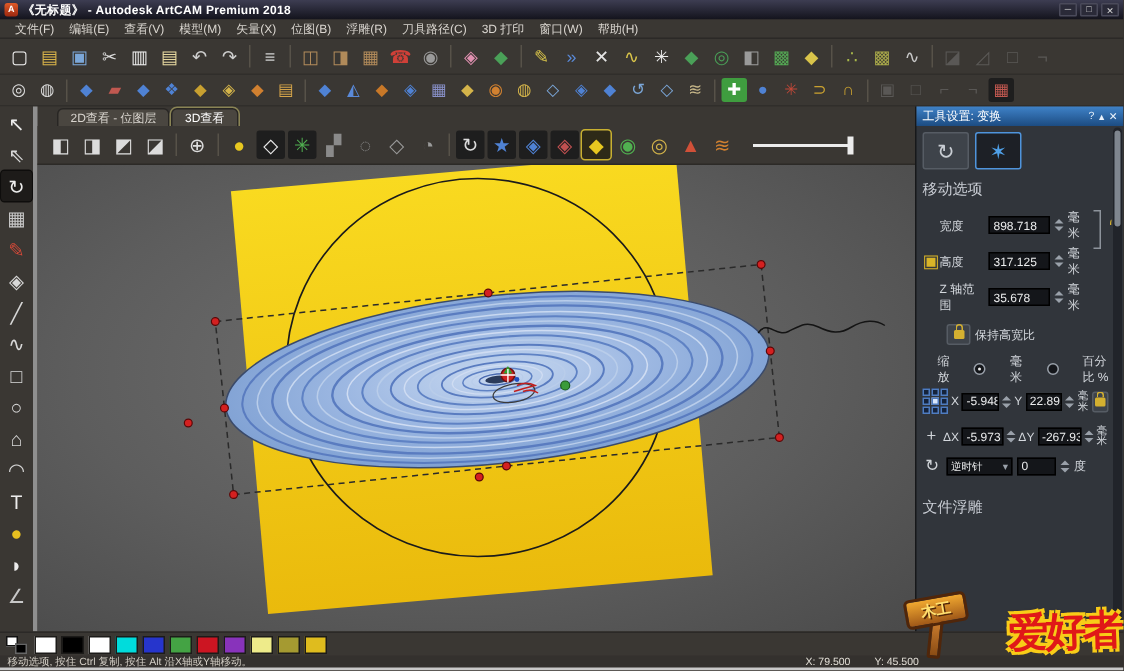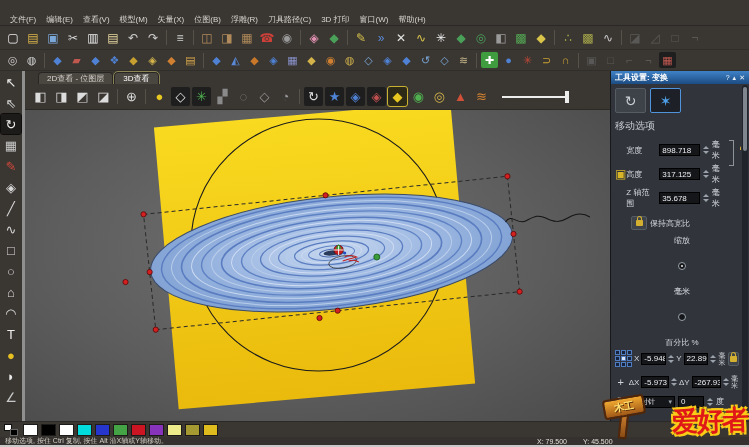--- a/index.html
+++ b/index.html
@@ -69,21 +69,21 @@
 
   .canvas { flex:1; position:relative;
     background:radial-gradient(ellipse at 46% 44%, #707070 0%, #5d5d5d 55%, #4a4a4a 100%); }
   .canvas svg { position:absolute; inset:0; }
 
   
   .right-panel { width:139px; flex:none; background:#31353b;
     border-left:1px solid #17181a; position:relative; color:#cfd3d8; }
   .rp-header { height:13px; background:linear-gradient(#3f82c8,#1c4c82);
     display:flex; align-items:center; padding:0 4px; color:#fff; }
-  .rp-title { font-size:8px; font-weight:bold; }
+  .rp-title { font-size:8px; font-weight:normal; }
   .rp-hicons { margin-left:auto; display:flex; gap:3px; }
   .rp-hicon { font-size:7px; color:#eaf2fb; }
   .rp-body { position:absolute; top:13px; bottom:0; left:0; right:8px;
     padding:4px 2px 2px 4px; font-size:8px; overflow:hidden; }
   .rp-scrollbar { position:absolute; top:14px; bottom:2px; right:1px; width:6px;
     background:#21242a; border-radius:3px; }
   .rp-thumb { position:absolute; top:2px; left:1px; width:4px; height:64px;
     background:#7f868f; border-radius:2px; }
 
   .mode-row { display:flex; gap:4px; margin-bottom:4px; }
@@ -170,20 +170,29 @@
   .wm-text { position:absolute; right:2px; bottom:8px; font-size:27px;
     font-weight:bold; color:#e01818; letter-spacing:-2px; transform:rotate(-2deg);
     text-shadow:-2px -2px 0 #f8cc18, 2px -2px 0 #f8cc18, -2px 2px 0 #f8cc18,
       2px 2px 0 #f8cc18, 0 0 3px #7a3000; }
 </style>
 </head>
 <body>
 
 <div class="app">
 
+  <div class="titlebar">
+    <span class="app-icon">A</span>
+    <span class="title-text">《无标题》 - Autodesk ArtCAM Premium 2018</span>
+    <span class="win-controls">
+      <span class="win-btn">─</span>
+      <span class="win-btn">□</span>
+      <span class="win-btn">✕</span>
+    </span>
+  </div>
 
   <div class="menubar">
 
   <span class="menu-item"><i style="font-style:normal">文件(F)</i></span>
       <span class="menu-item"><i style="font-style:normal">编辑(E)</i></span>
       <span class="menu-item"><i style="font-style:normal">查看(V)</i></span>
       <span class="menu-item"><i style="font-style:normal">模型(M)</i></span>
       <span class="menu-item"><i style="font-style:normal">矢量(X)</i></span>
       <span class="menu-item"><i style="font-style:normal">位图(B)</i></span>
       <span class="menu-item"><i style="font-style:normal">浮雕(R)</i></span>
@@ -678,21 +687,21 @@
           </div>
         </div>
 
         <div class="frow" style="margin-top:5px; margin-left:16px;">
           <span class="lockbtn">
             <span class="padlock"></span>
           </span>
           <span class="flabel">保持高宽比</span>
         </div>
 
-        <div class="frow" style="margin-top:5px; margin-left:10px; gap:16px;flex-direction:column;">
+        <div class="frow" style="margin-top:5px; margin-left:10px; gap:16px;">
           <span class="flabel">缩放</span>
           <span class="radio sel"></span>
           <span class="flabel">毫米</span>
           <span class="radio"></span>
           <span class="flabel">百分比 %</span>
         </div>
 
 
         <div class="frow" style="gap:2px">
           <span class="agrid">

